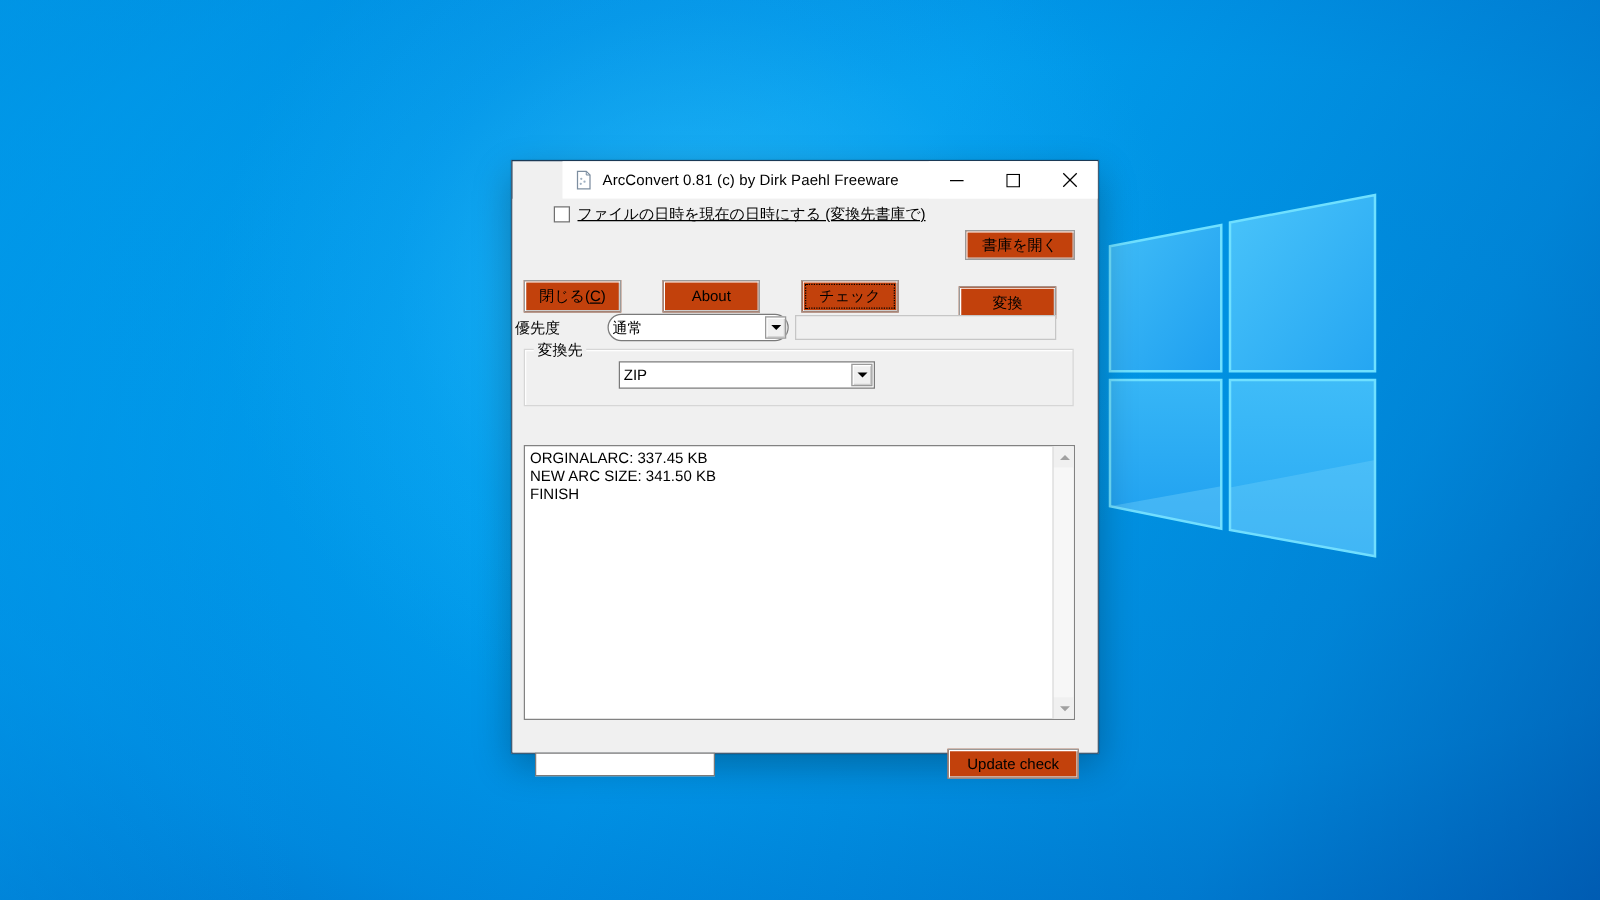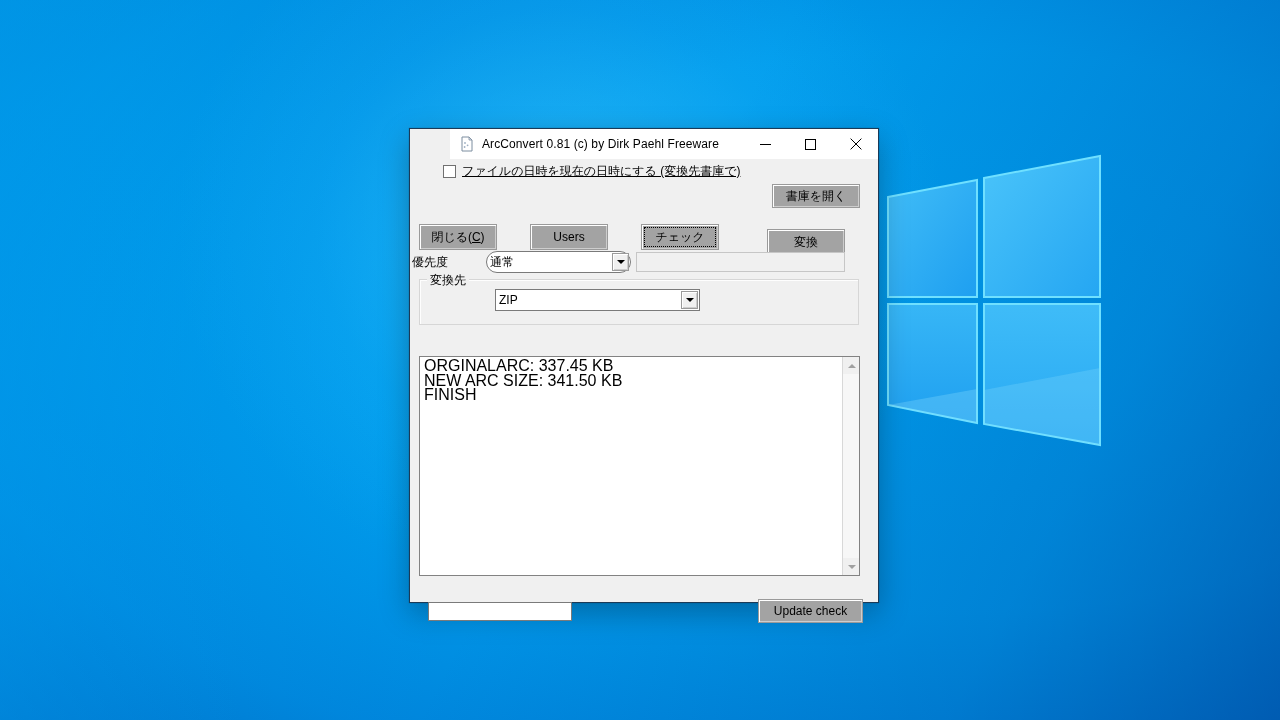--- a/index.html
+++ b/index.html
@@ -105,21 +105,21 @@
     padding: 0 2px;
     color: #000;
     overflow: hidden;
     white-space: nowrap;
     display: flex; align-items: center;
   }
   .txt.disabled { background: #f0f0f0; border: 1px solid #c6c6c6; color: #6d6d6d; }
 
   .btn {
     position: absolute;
-    background: #a3a3a3;
+    background: #c2410c;
     border: 1px solid #9a9a9a;
     box-shadow: inset 1px 1px 0 #ffffff, inset -1px -1px 0 #cdcdcd;
     font-size: 12px;
     display: flex; align-items: center; justify-content: center;
     color: #000;
     white-space: nowrap;
     cursor: default;
   }
   .btn.focused::before {
     content: "";
@@ -170,21 +170,21 @@
 
   
   #logbox {
     position: absolute;
     background: #ffffff;
     border: 1px solid #828282;
     overflow: hidden;
   }
   #log-text {
     position: absolute; left: 4px; top: 2px; right: 20px;
-    font-size: 16px; line-height: 14.5px;
+    font-size: 12px; line-height: 14.5px;
     color: #000;
     white-space: pre;
   }
   #log-scroll {
     position: absolute; right: 0; top: 0; bottom: 0; width: 17px;
     background: #f0f0f0;
     border-left: 1px solid #d8d8d8;
   }
   .sb-arrow {
     position: absolute; left: 0; width: 17px; height: 17px;
@@ -297,21 +297,21 @@
 
     <div class="btn" style="left:362px; top:25px; width:88px; height:24px;">
       <span>書庫を開く</span>
     </div>
 
     <div class="btn" style="left:9px; top:65px; width:78px; height:26px;">
       <span>閉じる(<span class="u">C</span>)</span>
     </div>
 
     <div class="btn" style="left:120px; top:65px; width:78px; height:26px;">
-      <span>Users</span>
+      <span>About</span>
     </div>
 
     <div class="btn focused" style="left:231px; top:65px; width:78px; height:26px;">
       <span>チェック</span>
     </div>
 
     <div class="btn" style="left:357px; top:70px; width:78px; height:26px;">
       <span>変換</span>
     </div>
 

